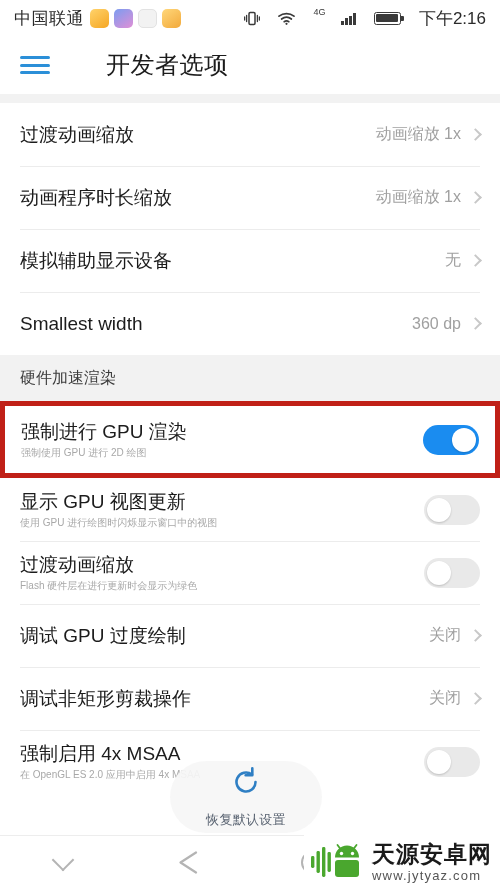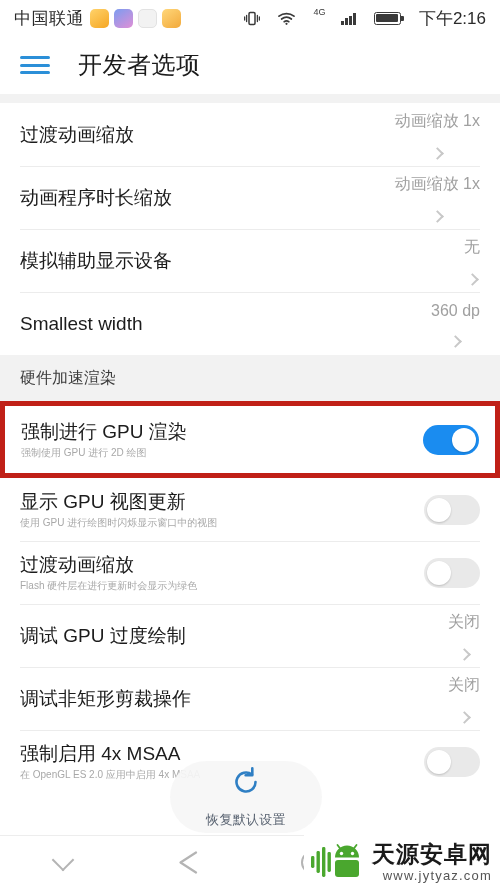--- a/index.html
+++ b/index.html
@@ -31,40 +31,40 @@
   .bars i:nth-child(1){height:4px} .bars i:nth-child(2){height:6.5px}
   .bars i:nth-child(3){height:9px} .bars i:nth-child(4){height:12px}
   .g4 { font-size:9px; color:#3a3a3a; margin-right:-2px; align-self:flex-start; }
   .batt { width:27px; height:13px; border:1.6px solid #3a3a3a; border-radius:2.5px;
           position:relative; padding:1.5px; }
   .batt::after { content:""; position:absolute; right:-4px; top:3.5px; width:2.5px;
           height:5px; background:#3a3a3a; border-radius:0 1px 1px 0; }
   .batt span { display:block; height:100%; background:#3a3a3a; border-radius:1px; }
 
   
-  .appbar { height:58px; display:flex; align-items:center; padding:0 20px; background:#fff; }
+  .appbar { height:58px; display:flex; align-items:center; padding:0 20px; background:#fff;gap:28px; }
   .hamburger { width:30px; height:22px; display:flex; flex-direction:column;
                justify-content:space-between; cursor:pointer; padding:2px 0; }
   .hamburger i { display:block; height:3px; background:#2b8fd8; border-radius:2px; }
   .hamburger i:nth-child(1){ width:30px; }
   .hamburger i:nth-child(2){ width:30px; }
   .hamburger i:nth-child(3){ width:30px; }
   .apptitle { font-size:24px; color:#1c1c1c; margin-left:28px; letter-spacing:.5px; }
 
   
   .scroll { position:relative; height:795px; overflow:hidden; background:#fff; }
   .gapbar { height:9px; background:#f2f2f2; }
 
   .row { position:relative; display:flex; align-items:center;
          min-height:63px; padding:0 20px; background:#fff; }
   .row .divider { position:absolute; left:20px; right:20px; top:0; height:1px; background:#ececec; }
   .rowtexts { display:flex; flex-direction:column; justify-content:center; flex:1; min-width:0; }
   .rowtitle { font-size:19px; color:#1c1c1c; line-height:1.35; white-space:nowrap; }
   .rowsub { font-size:10px; color:#a8a8a8; line-height:1.4; margin-top:2px; white-space:nowrap; }
-  .rowright { display:flex; align-items:center; gap:17px; flex-shrink:0; margin-left:10px;flex-direction:column; }
+  .rowright { display:flex; align-items:center; gap:10px; flex-shrink:0; margin-left:10px; }
   .rowvalue { font-size:16px; color:#a0a0a0; white-space:nowrap; }
   .chev { width:9px; height:9px; border-right:2px solid #c8c8c8;
           border-top:2px solid #c8c8c8; transform:rotate(45deg); display:block; }
 
   .section { height:46px; display:flex; align-items:center; padding:0 20px;
              background:#f2f2f2; font-size:16px; color:#3d3d3d; }
 
   
   .toggle { width:56px; height:30px; border-radius:16px; position:relative;
             background:#e9e9e9; flex-shrink:0; }
@@ -93,21 +93,21 @@
   .navbtn { flex:1; display:flex; align-items:center; justify-content:center; height:100%; }
   .nav-chev { width:16px; height:16px; border-right:2.5px solid #b4b4b4;
               border-bottom:2.5px solid #b4b4b4; transform:rotate(45deg); margin-top:-6px; }
   .tri-outline { width:20px; height:23px; position:relative; }
   .tri-outline svg { display:block; }
   .nav-circ { width:23px; height:23px; border:2.5px solid #b4b4b4; border-radius:50%; }
 
   .watermark { position:absolute; right:0; bottom:0; width:196px; height:54px;
                display:flex; align-items:center; gap:6px; padding-left:6px; background:#fff; }
   .wm-logo { width:56px; height:40px; flex-shrink:0; }
-  .wm-text { display:flex; flex-direction:column; line-height:1;text-align:right; }
+  .wm-text { display:flex; flex-direction:column; line-height:1; }
   .wm-title { font-size:23px; color:#1a1a1a; font-weight:bold; letter-spacing:1px; }
   .wm-url { font-size:13px; color:#555; letter-spacing:1.2px; margin-top:3px; }
 </style>
 </head>
 <body>
 
 <div class="phone">
 
   <div class="statusbar">
     <span class="carrier">中国联通</span>

